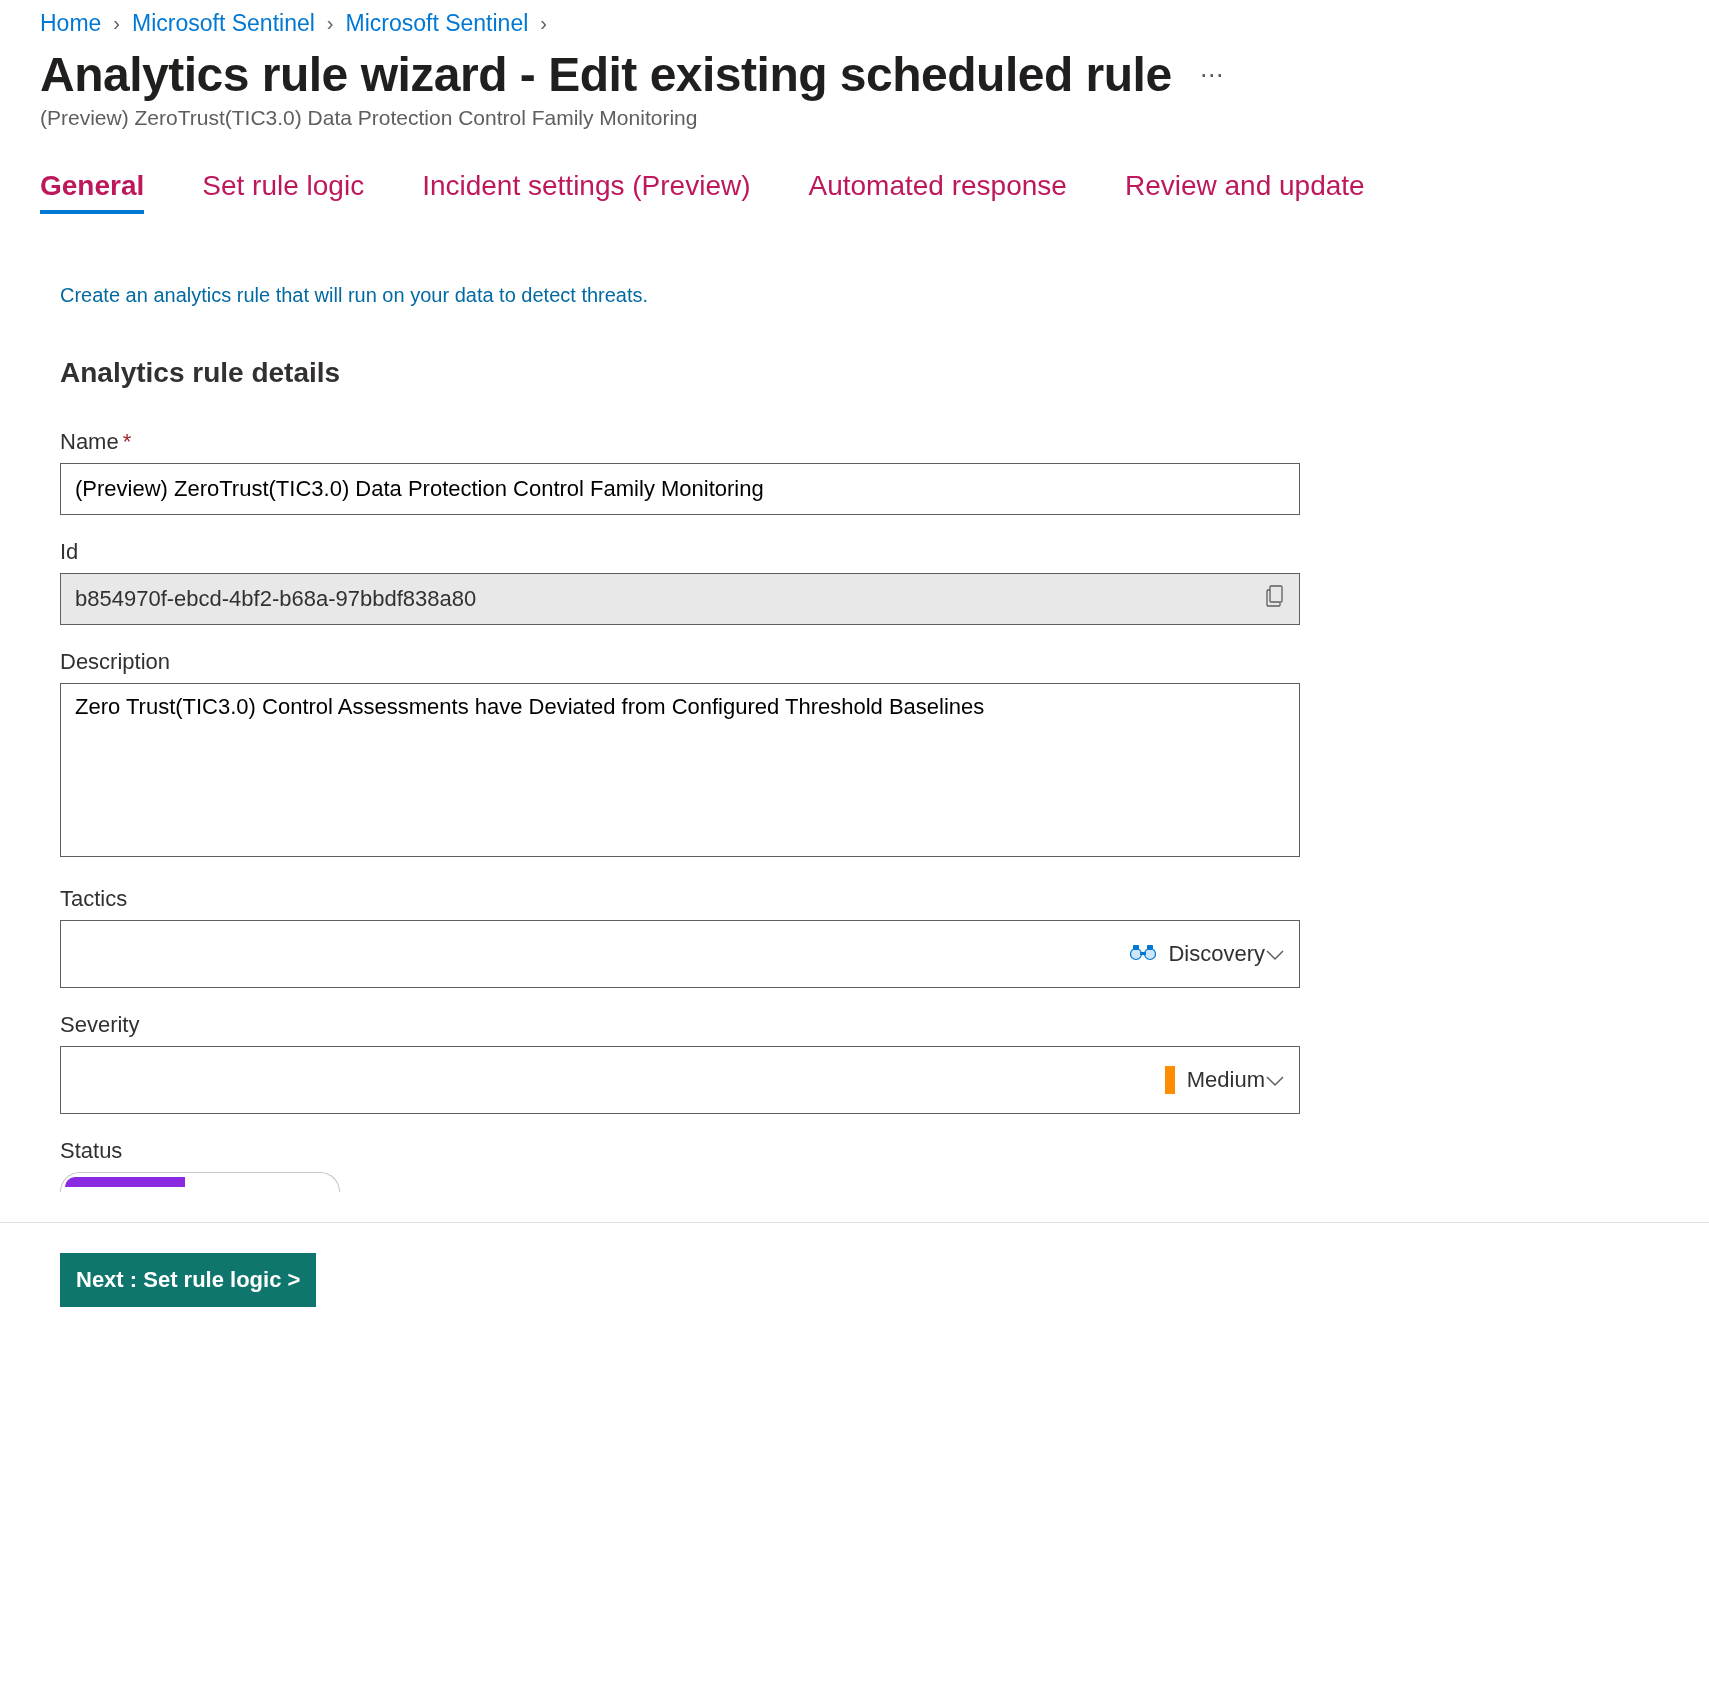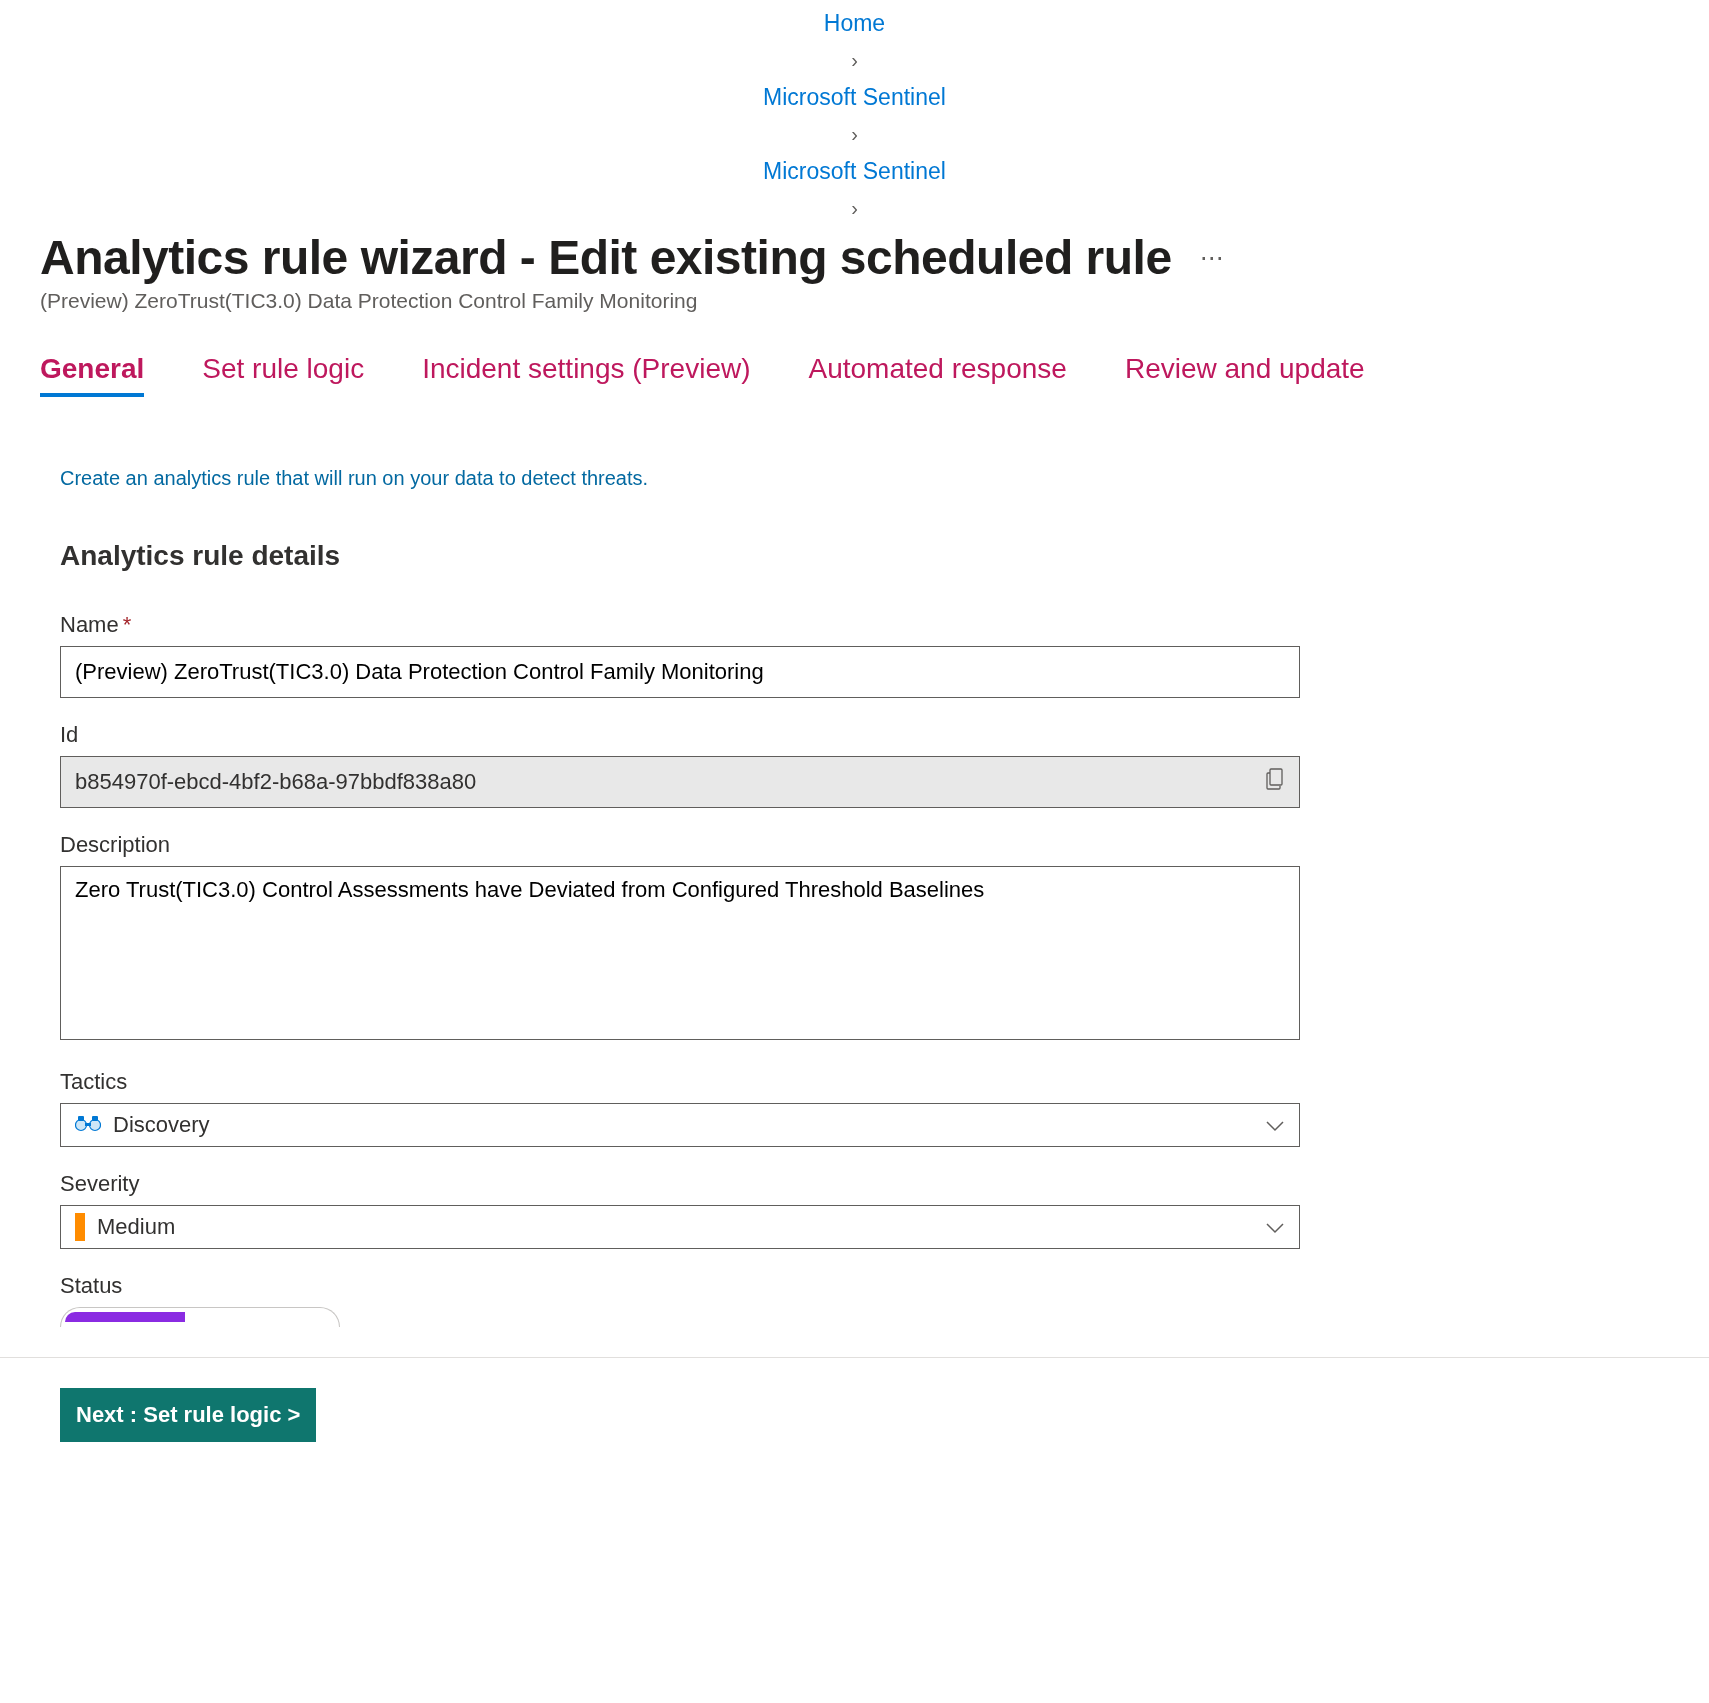--- a/index.html
+++ b/index.html
@@ -9,21 +9,20 @@
     color: #323130;
     font-size: 21px;
     padding: 10px 40px 30px 40px;
   }
   .breadcrumb {
     display: flex;
     align-items: center;
     gap: 12px;
     font-size: 23px;
     margin-bottom: 10px;
-    flex-direction: column;
   }
   .breadcrumb a { color: #0078d4; text-decoration: none; cursor: pointer; }
   .breadcrumb .chev { color: #605e5c; font-size: 20px; }
   .title-row { display: flex; align-items: center; gap: 20px; }
   h1.page-title {
     font-size: 48px;
     font-weight: 600;
     color: #201f1e;
     letter-spacing: -0.5px;
   }
@@ -103,24 +102,24 @@
     border: 1px solid #605e5c;
     padding: 10px 14px;
     font-size: 22px;
     font-family: inherit;
     resize: none;
     background:#fff;
   }
   .select {
     display: flex;
     align-items: center;
-    justify-content: space-between;
-    width: 100%;
-    max-width: 1240px;
-    height: 44px;
+    justify-content: flex-end;
+    width: 100%;
+    max-width: 1240px;
+    height: 68px;
     border: 1px solid #605e5c;
     padding: 0 14px;
     font-size: 22px;
     background: #fff;
     cursor: pointer;
   }
   .select .left { display:flex; align-items:center; gap:12px; }
   .bino-icon { color:#0078d4; font-size:20px; }
   .sev-bar {
     width: 10px; height: 28px;

